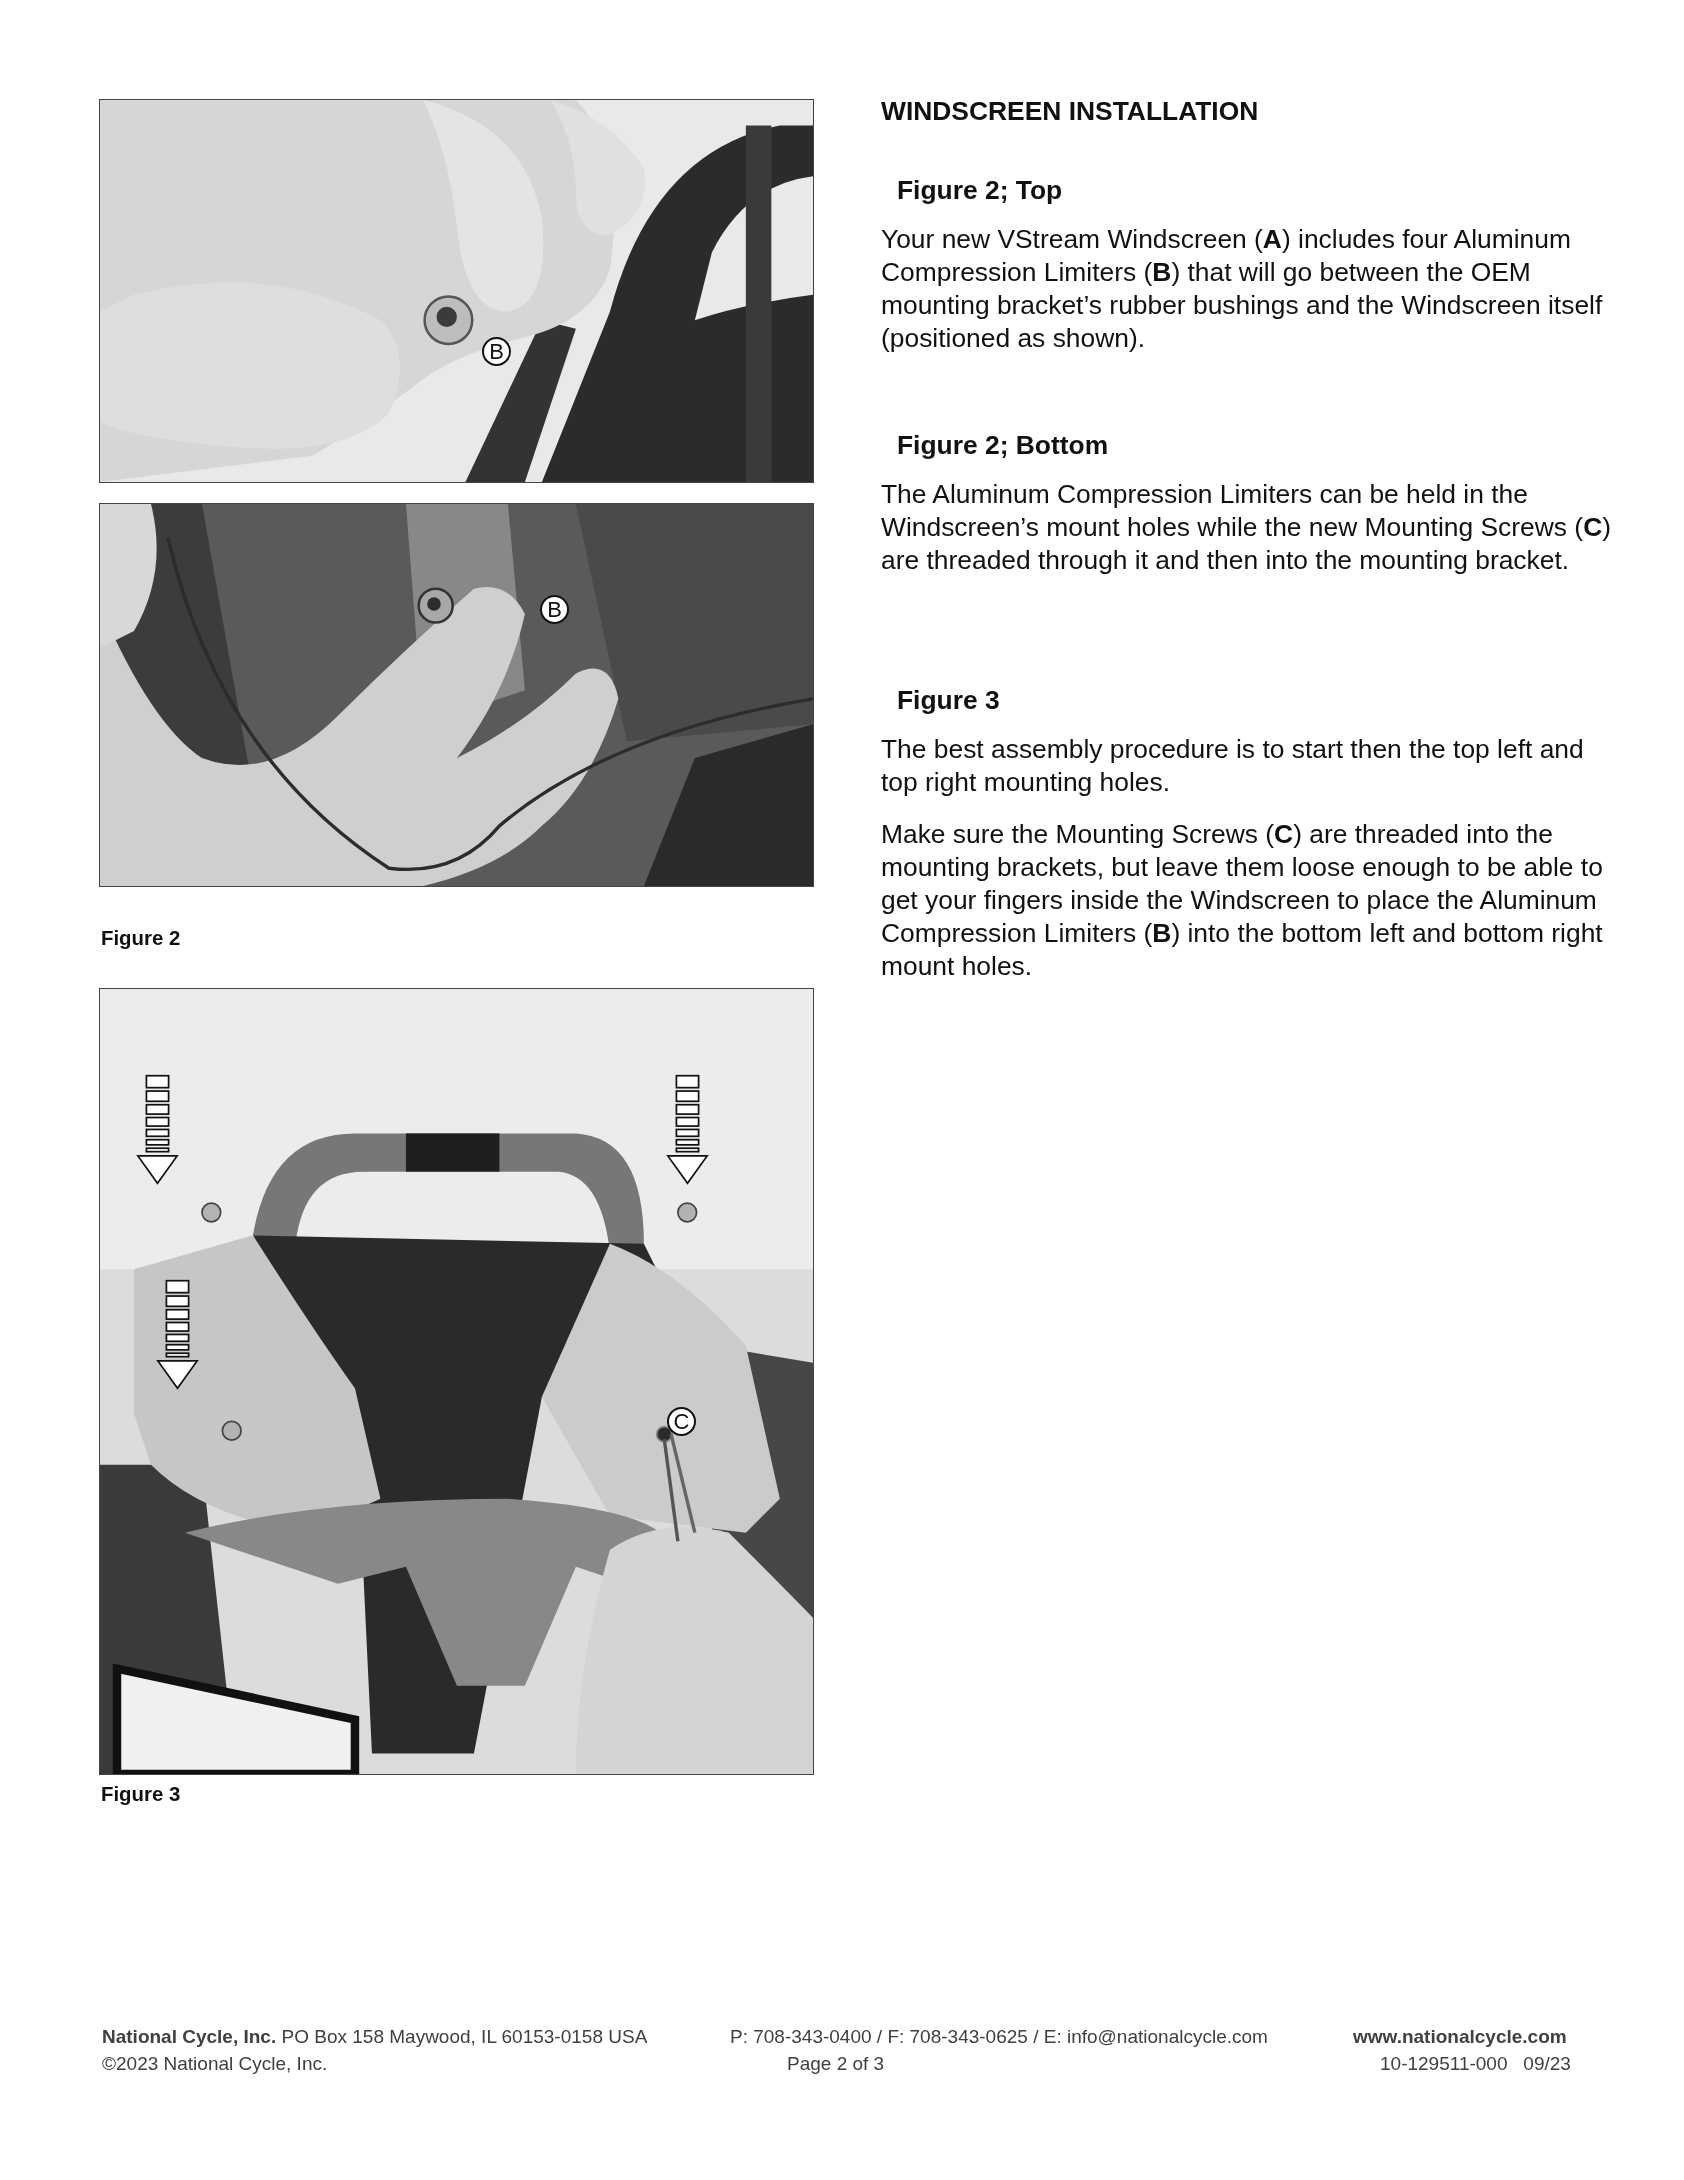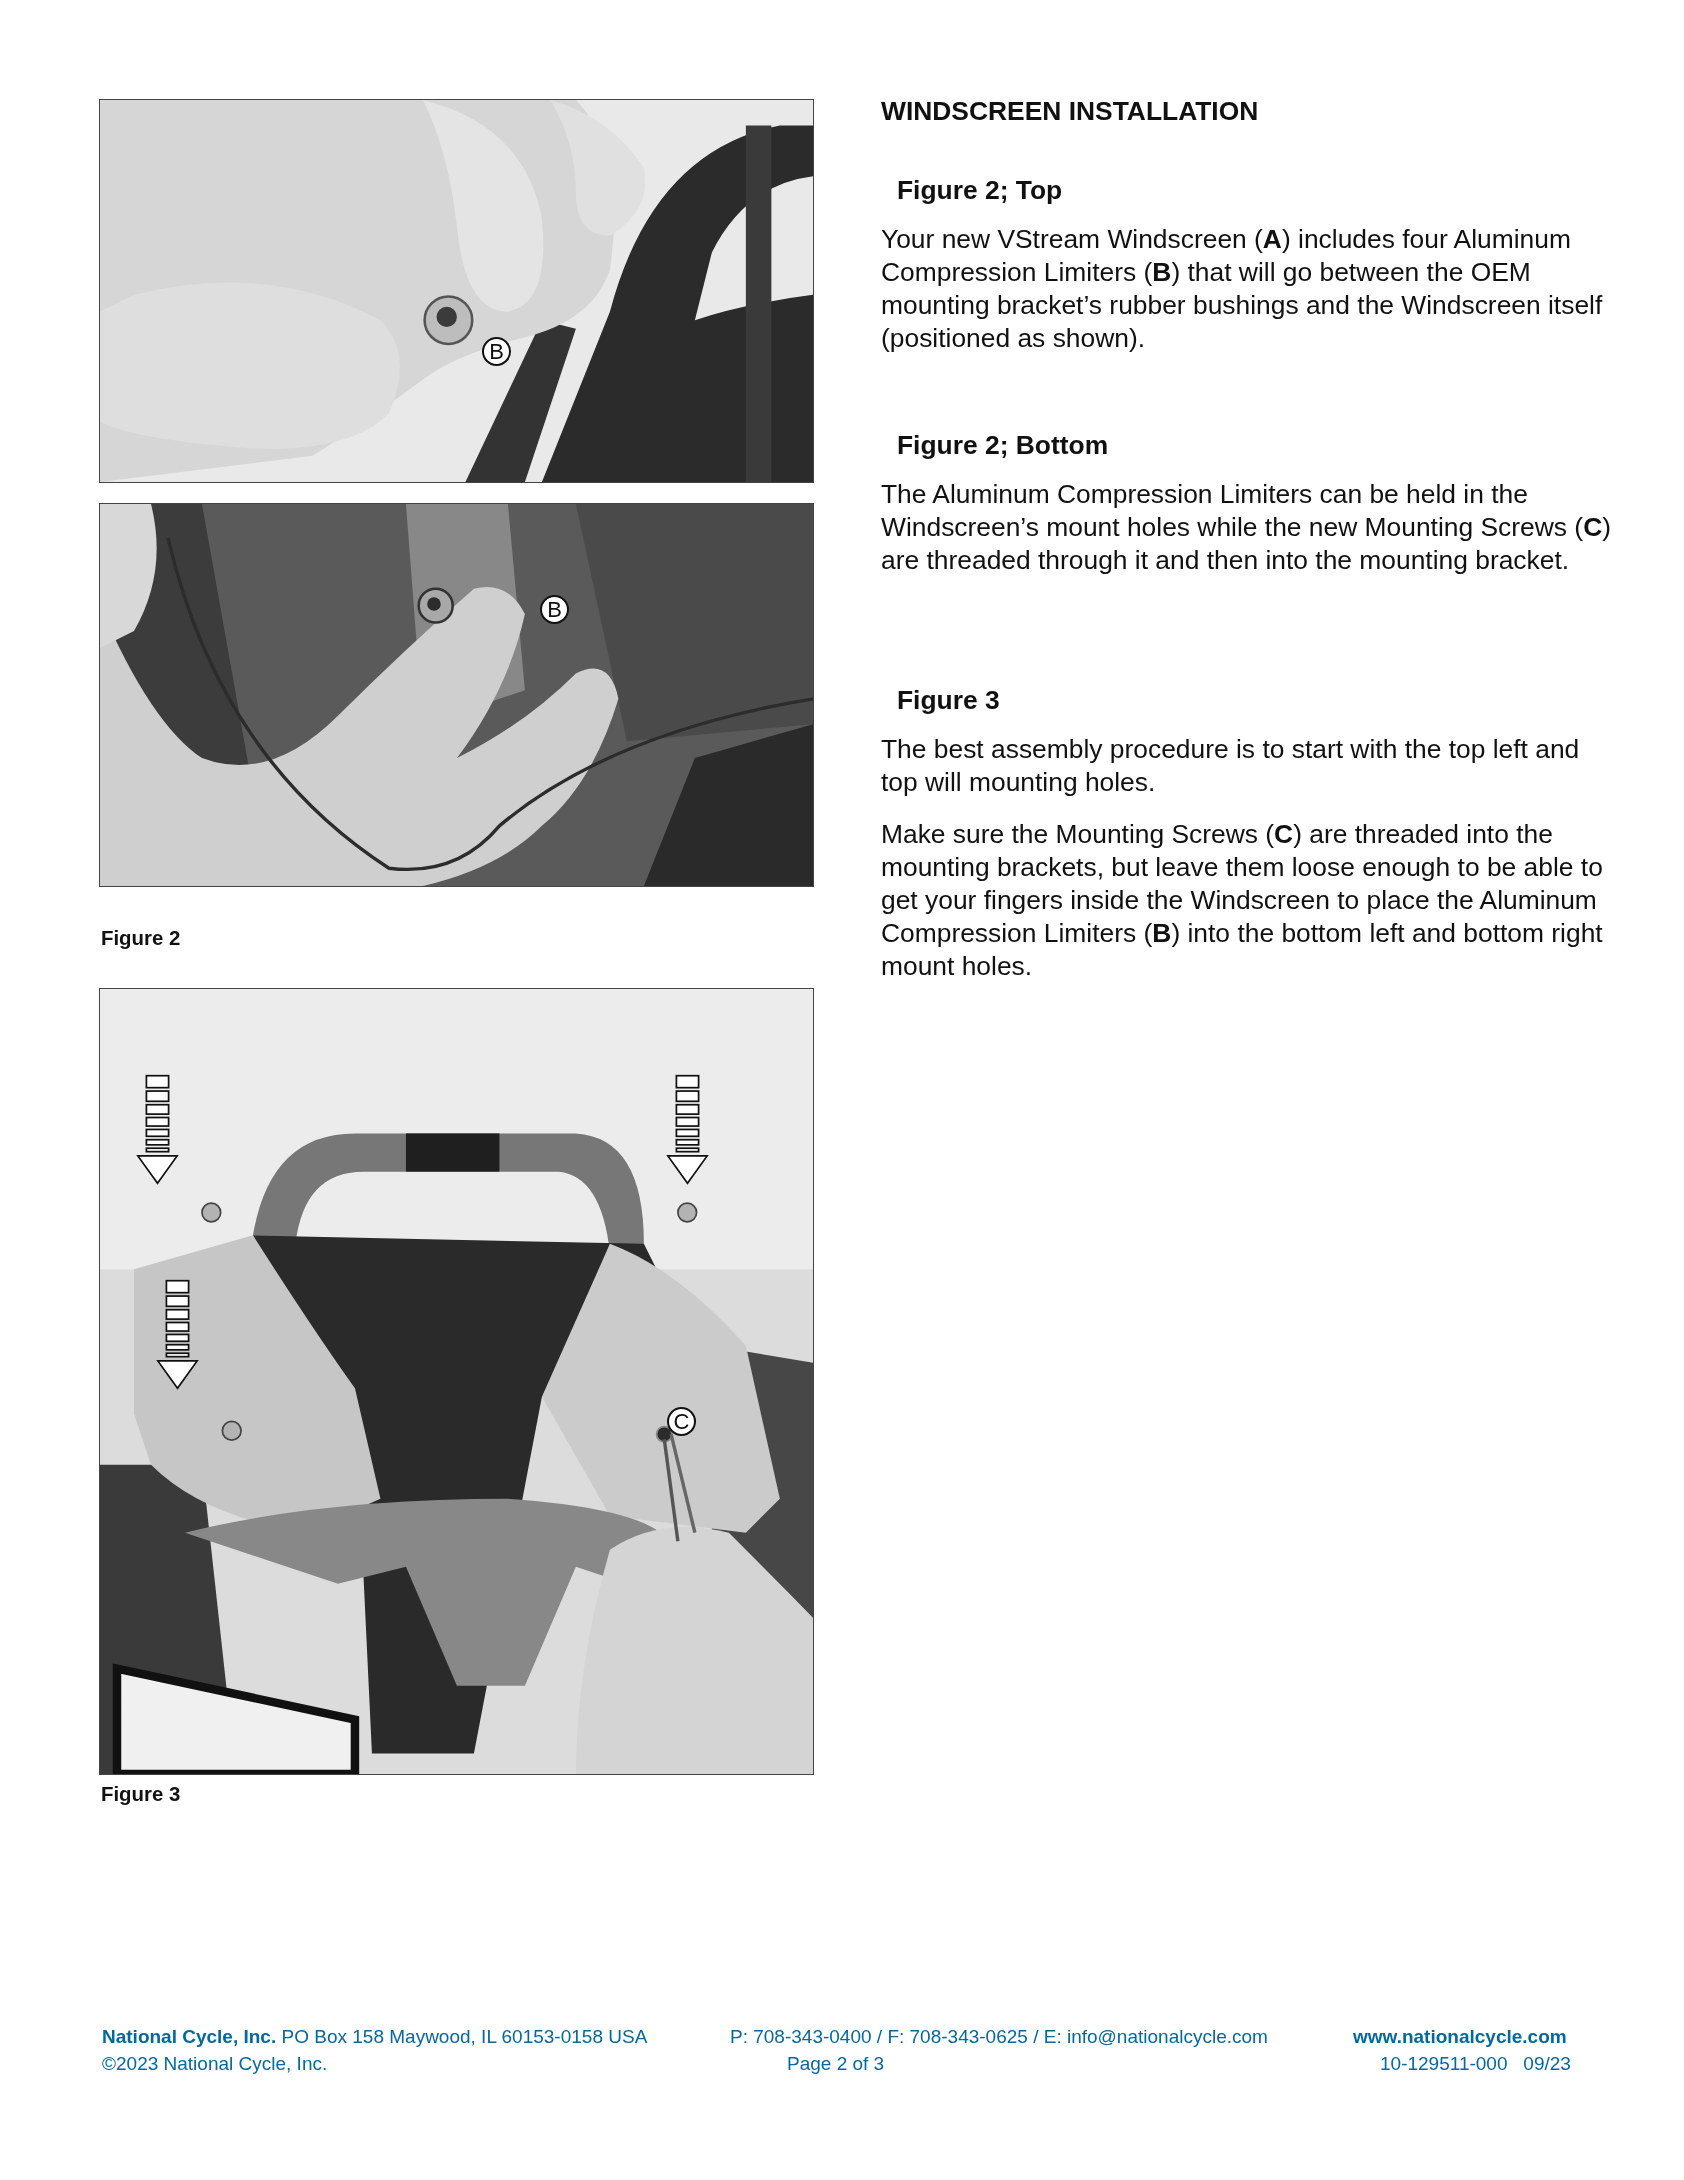--- a/index.html
+++ b/index.html
@@ -8,21 +8,21 @@
     .photo { position: absolute; border: 1.7px solid #444; box-sizing: border-box; overflow: hidden; background: #bbb; }
     .photo svg { width: 100%; height: 100%; display: block; }
     .caption { position: absolute; font-weight: bold; font-size: 20.4px; color: #111; }
     .callout { position: absolute; width: 29px; height: 29px; border: 2.1px solid #111; border-radius: 50%;
                background: #fff; box-sizing: border-box; font-size: 22px; line-height: 25.6px; text-align: center; color: #111; }
     .col { position: absolute; left: 881px; width: 733px; font-size: 26.4px; line-height: 33px; }
     .col h1 { font-size: 26.4px; font-weight: bold; margin: 0; line-height: 33px; }
     .col h2 { font-size: 26.4px; font-weight: bold; margin: 16px; line-height: 33px; }
     .col p { margin: 0; }
     .col b { font-weight: bold; }
-    .footer { position: absolute; font-size: 19px; color: #0369a1; white-space: nowrap; }
+    .footer { position: absolute; font-size: 19px; color: #404040; white-space: nowrap; }
     .footer b { font-weight: bold; }
   </style>
 </head>
 <body>
 
 <div class="photo" style="left:99px; top:99px; width:715px; height:384px;">
   <svg viewBox="0 0 839 451" preserveAspectRatio="none">
     <rect width="839" height="451" fill="#e9e9e9"></rect>
 
     <path d="M520 451 L600 250 Q650 60 800 30 L839 30 L839 90 Q760 100 720 180 L700 260 Q760 240 839 230 L839 451 Z" fill="#2b2b2b"></path>
@@ -145,21 +145,21 @@
   <p><span>Your new VStream Windscreen (</span><b>A</b><span>) includes four Aluminum Compression Limiters (</span><b>B</b><span>) that will go between the OEM mounting bracket’s rubber bushings and the Windscreen itself (positioned as shown).</span></p>
 </div>
 
 <div class="col" style="top:413px;">
   <h2>Figure 2; Bottom</h2>
   <p><span>The Aluminum Compression Limiters can be held in the Windscreen’s mount holes while the new Mounting Screws (</span><b>C</b><span>) are threaded through it and then into the mounting bracket.</span></p>
 </div>
 
 <div class="col" style="top:668px;">
   <h2>Figure 3</h2>
-  <p style="margin-bottom:19px;"><span>The best assembly procedure is to start with the top left and top will mounting holes.</span></p>
+  <p style="margin-bottom:19px;"><span>The best assembly procedure is to start then the top left and top right mounting holes.</span></p>
   <p><span>Make sure the Mounting Screws (</span><b>C</b><span>) are threaded into the mounting brackets, but leave them loose enough to be able to get your fingers inside the Windscreen to place the Aluminum Compression Limiters (</span><b>B</b><span>) into the bottom left and bottom right mount holes.</span></p>
 </div>
 
 <div class="footer" style="left:102px; top:2026px;">
   <b>National Cycle, Inc.</b>
   <span>PO Box 158 Maywood, IL 60153-0158 USA</span>
 </div>
 <div class="footer" style="left:730px; top:2026px;">P: 708-343-0400 / F: 708-343-0625 / E: info@nationalcycle.com</div>
 <div class="footer" style="left:1353px; top:2026px;">
   <b>www.nationalcycle.com</b>

